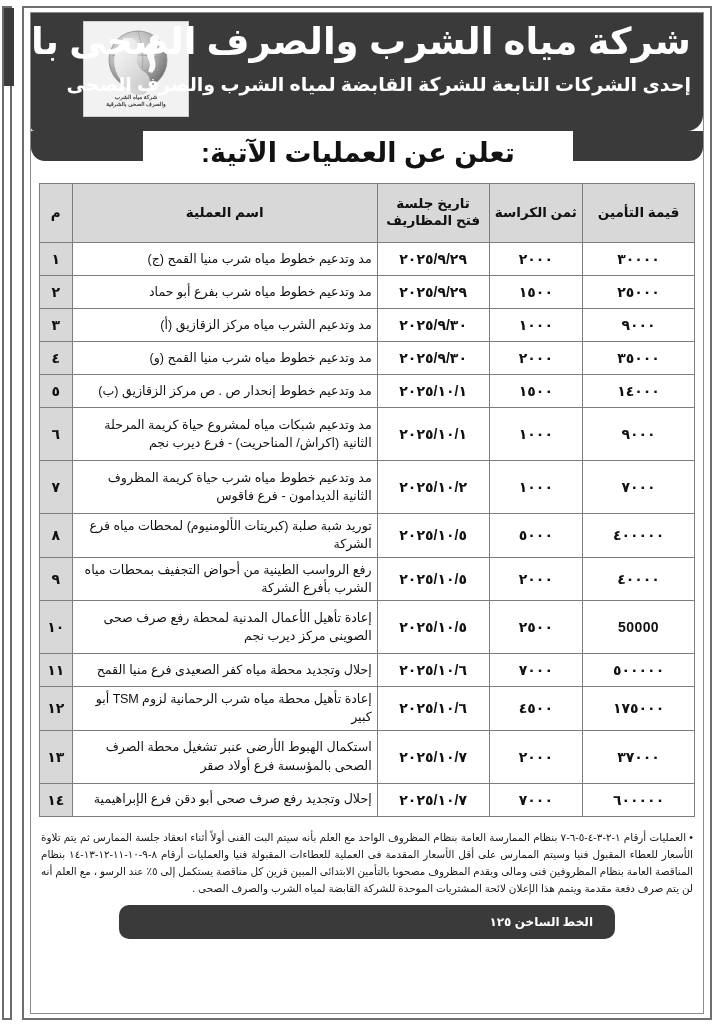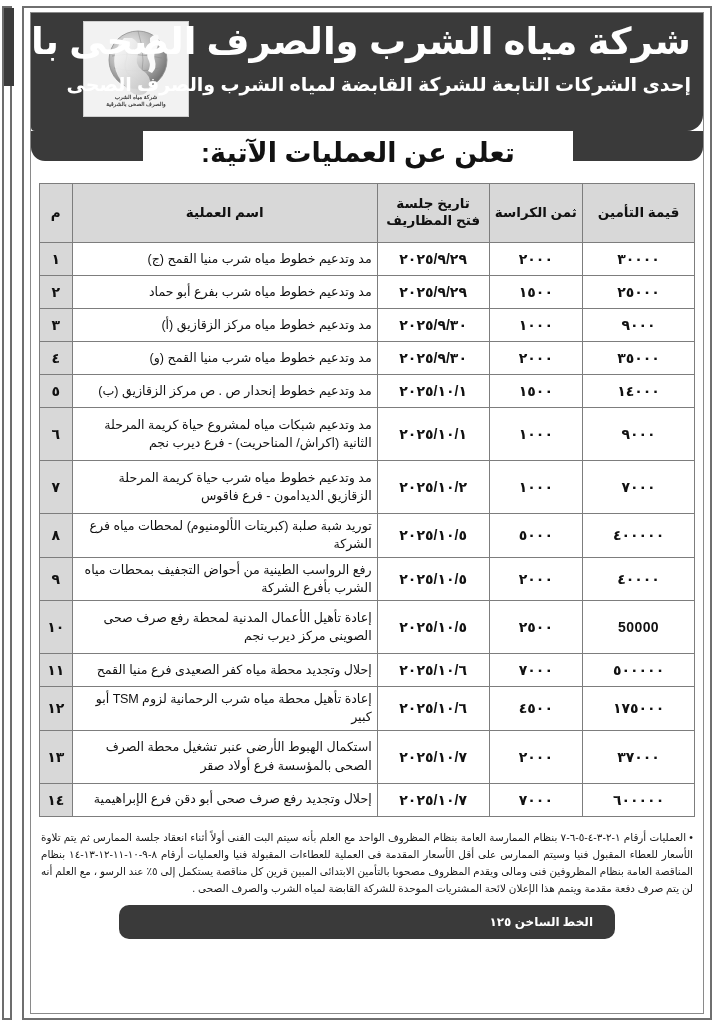--- a/index.html
+++ b/index.html
@@ -347,21 +347,21 @@
                 <td class="ins">٢٥٠٠٠</td>
                 <td class="price">١٥٠٠</td>
                 <td class="date">٢٠٢٥/٩/٢٩</td>
                 <td class="name">مد وتدعيم خطوط مياه شرب بفرع أبو حماد</td>
                 <td class="no">٢</td>
               </tr>
               <tr class="r-std">
                 <td class="ins">٩٠٠٠</td>
                 <td class="price">١٠٠٠</td>
                 <td class="date">٢٠٢٥/٩/٣٠</td>
-                <td class="name">مد وتدعيم خطوط مياه مركز الزقازيق (أ)</td>
+                <td class="name">مد وتدعيم الشرب مياه مركز الزقازيق (أ)</td>
                 <td class="no">٣</td>
               </tr>
               <tr class="r-std">
                 <td class="ins">٣٥٠٠٠</td>
                 <td class="price">٢٠٠٠</td>
                 <td class="date">٢٠٢٥/٩/٣٠</td>
                 <td class="name">مد وتدعيم خطوط مياه شرب منيا القمح (و)</td>
                 <td class="no">٤</td>
               </tr>
               <tr class="r-std">
@@ -375,21 +375,21 @@
                 <td class="ins">٩٠٠٠</td>
                 <td class="price">١٠٠٠</td>
                 <td class="date">٢٠٢٥/١٠/١</td>
                 <td class="name">مد وتدعيم شبكات مياه لمشروع حياة كريمة المرحلة الثانية (اكراش/ المناحريت) - فرع ديرب نجم</td>
                 <td class="no">٦</td>
               </tr>
               <tr class="r-tall">
                 <td class="ins">٧٠٠٠</td>
                 <td class="price">١٠٠٠</td>
                 <td class="date">٢٠٢٥/١٠/٢</td>
-                <td class="name">مد وتدعيم خطوط مياه شرب حياة كريمة المرحلة الزقازيق الديدامون - فرع فاقوس</td>
+                <td class="name">مد وتدعيم خطوط مياه شرب حياة كريمة المظروف الثانية الديدامون - فرع فاقوس</td>
                 <td class="no">٧</td>
               </tr>
               <tr class="r-std">
                 <td class="ins">٤٠٠٠٠٠</td>
                 <td class="price">٥٠٠٠</td>
                 <td class="date">٢٠٢٥/١٠/٥</td>
                 <td class="name">توريد شبة صلبة (كبريتات الألومنيوم) لمحطات مياه فرع الشركة</td>
                 <td class="no">٨</td>
               </tr>
               <tr class="r-std">

